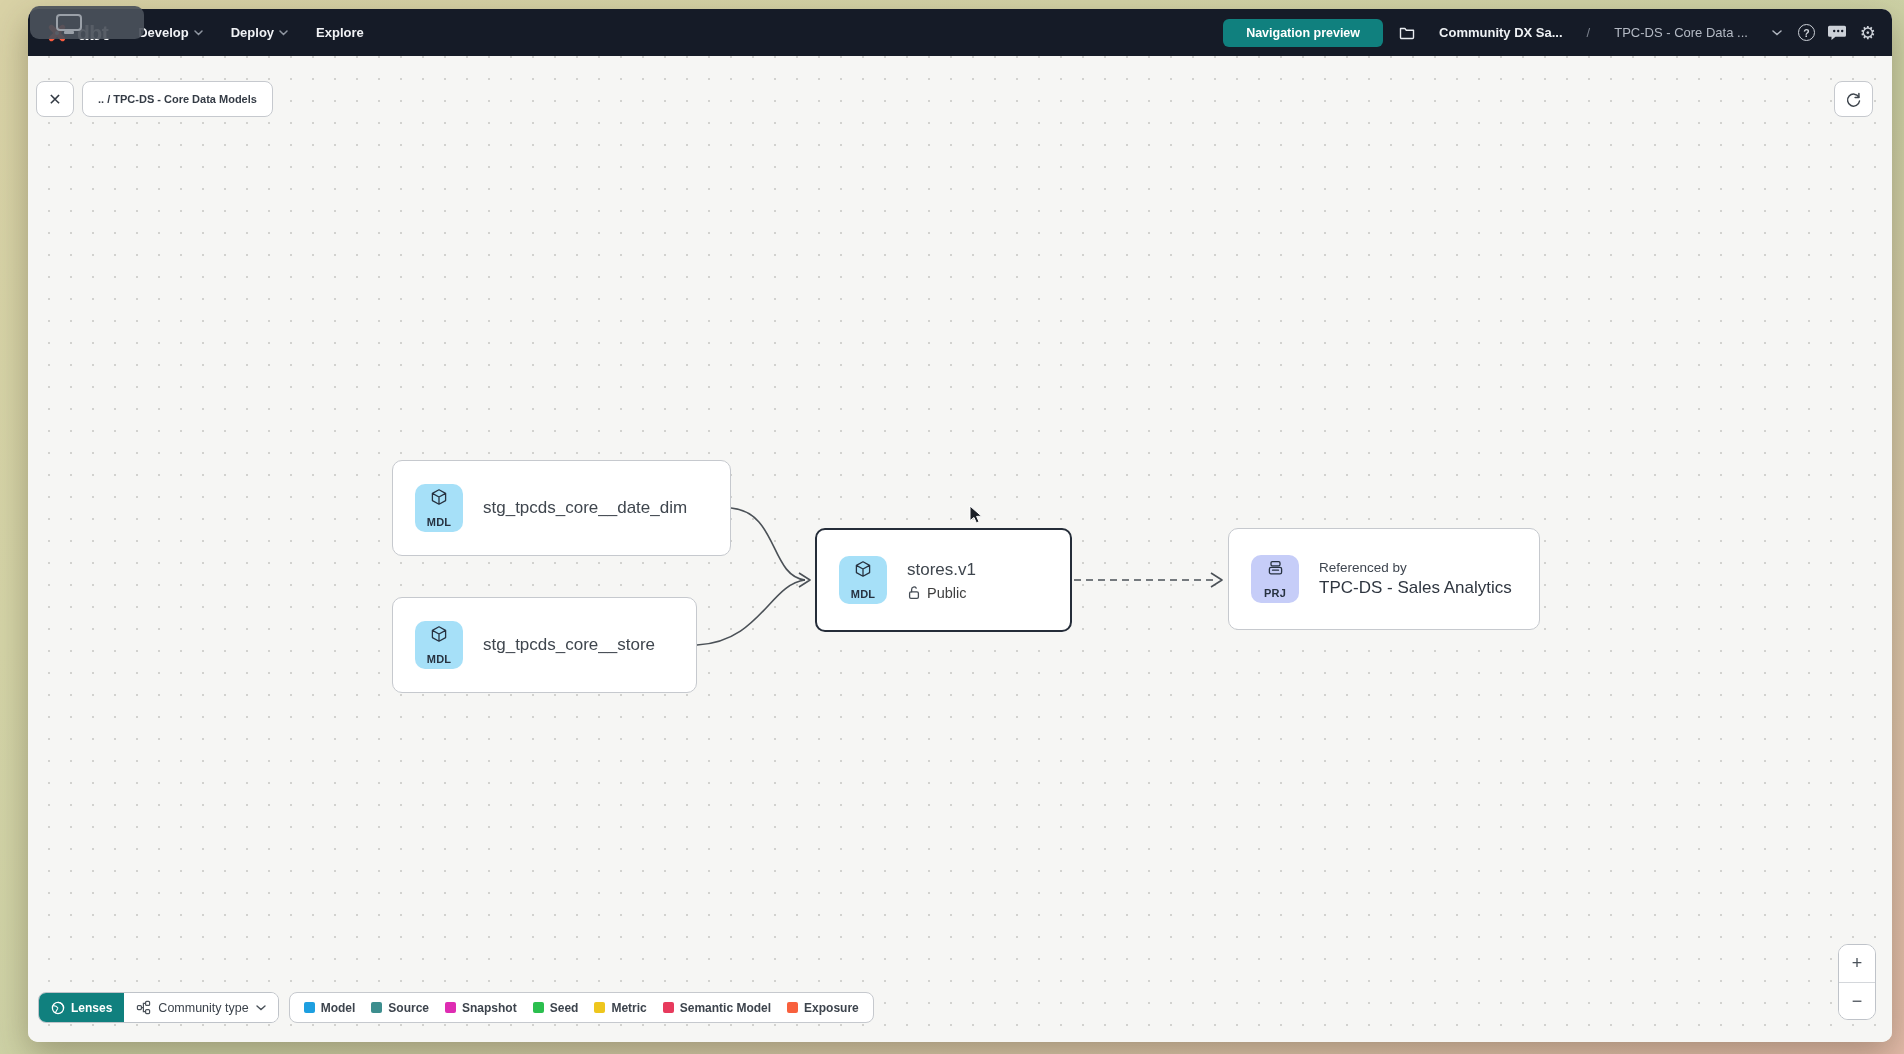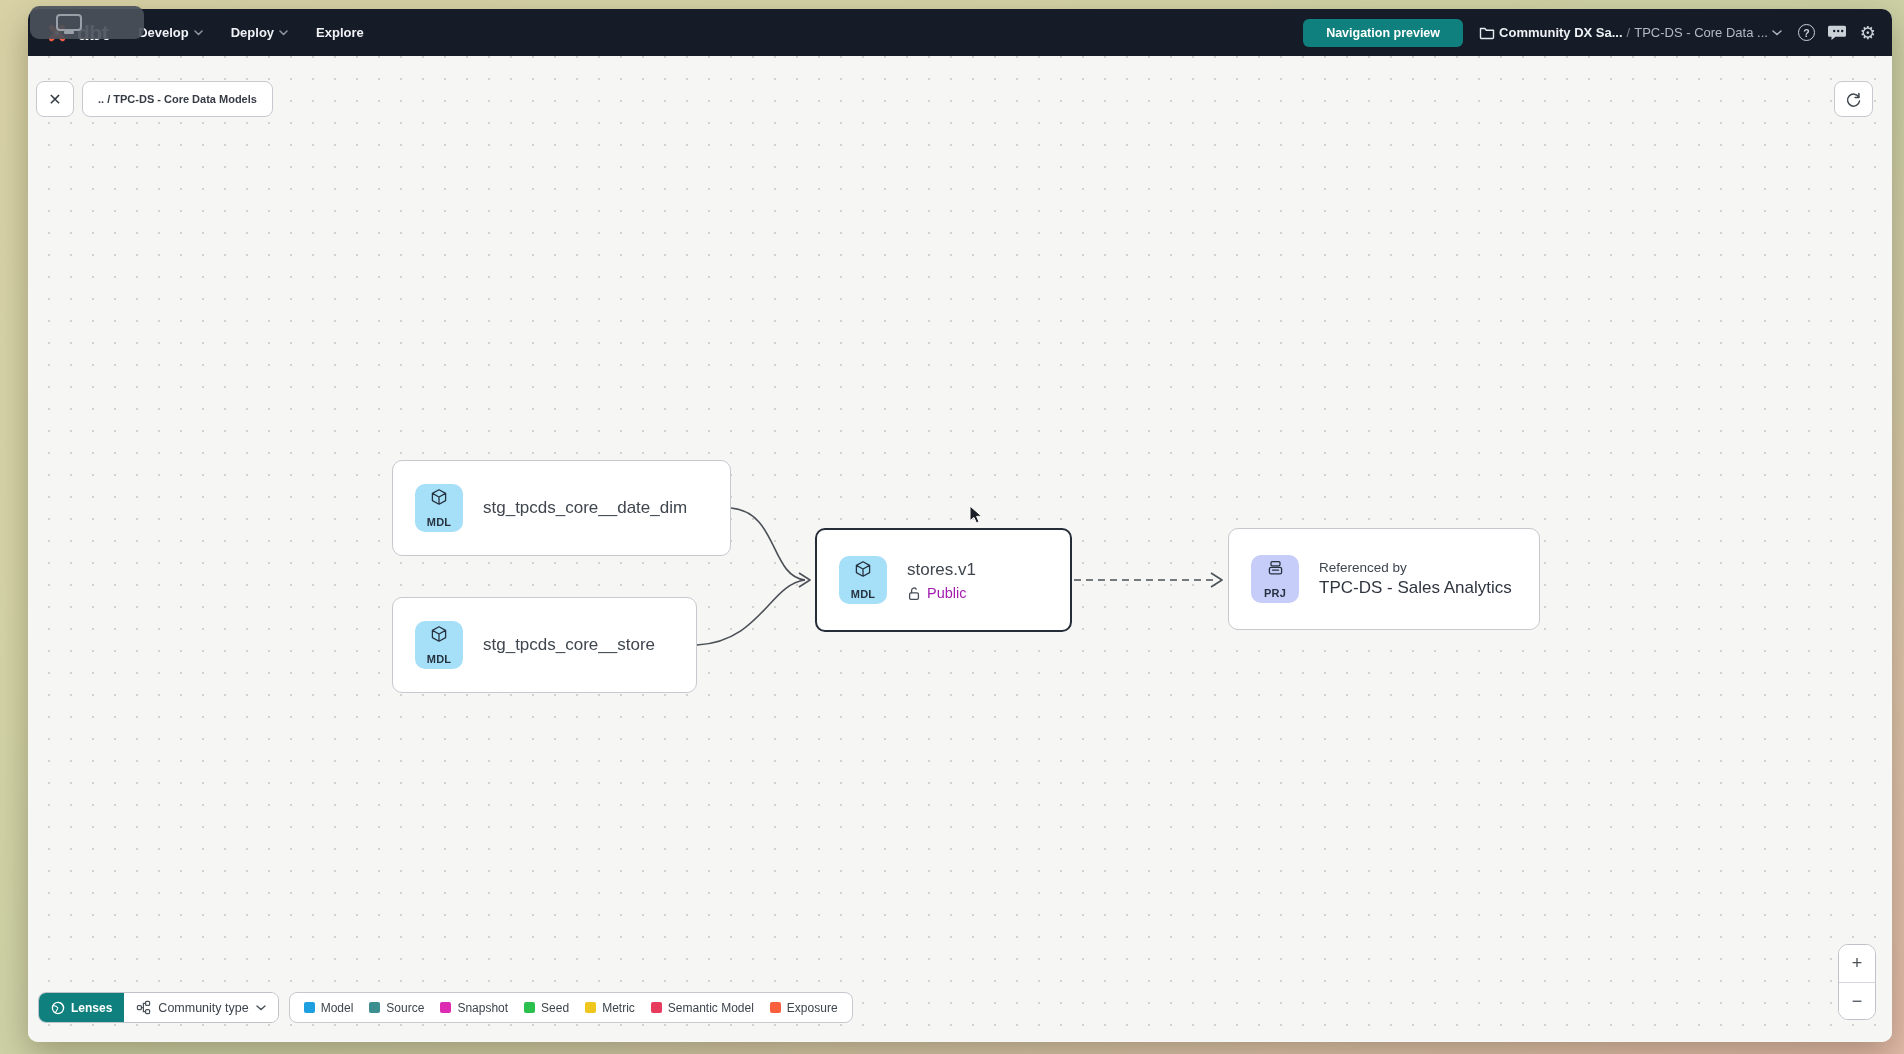--- a/index.html
+++ b/index.html
@@ -37,21 +37,21 @@
   }
   .logo { display:flex; align-items:center; gap:7px; margin-right:30px; }
   .logo-text { font-size:21px; font-weight:700; color:#fff; letter-spacing:-.5px; }
   .nav-menu { display:flex; align-items:center; gap:28px; }
   .nav-item { display:flex; align-items:center; gap:5px; font-size:13px; font-weight:600; color:#f0f2f5; cursor:pointer; }
   .nav-right { margin-left:auto; display:flex; align-items:center; gap:16px; }
   .preview-badge {
     background:#10807e; color:#fff; font-size:12.5px; font-weight:600;
     padding:7px 23px; border-radius:6px;
   }
-  .crumb { display:flex; align-items:center; gap:4px; font-size:13px; }
+  .crumb { display:flex; align-items:center; gap:24px; font-size:13px; }
   .crumb .proj { font-weight:700; color:#eef1f4; }
   .crumb .sep { color:#7b828e; }
   .crumb .page { color:#b4bac4; }
   .nav-icons { display:flex; align-items:center; gap:13px; }
   .help-circle {
     width:17px; height:17px; border:1.6px solid #ccd1d8; border-radius:50%;
     display:flex; align-items:center; justify-content:center;
     font-size:10.5px; font-weight:700; color:#ccd1d8;
   }
   .gear-glyph { font-size:18px; color:#ccd1d8; line-height:1; }
@@ -101,21 +101,21 @@
   }
   .node.selected { border:2px solid #252d39; }
   .node-badge {
     width:48px; height:48px; border-radius:10px; flex:0 0 auto;
     display:flex; flex-direction:column; align-items:center; justify-content:center; gap:10px;
   }
   .node-badge .badge-code { font-size:11px; font-weight:700; color:#273240; letter-spacing:.2px; }
   .badge-mdl { background:#a6e0f8; }
   .badge-prj { background:#c6cdf8; }
   .node-label { font-size:17px; font-weight:500; color:#3f464e; white-space:nowrap; }
-  .node-sub { display:flex; align-items:flex-end; gap:6px; margin-top:5px; font-size:14.5px; color:#a21caf; }
+  .node-sub { display:flex; align-items:flex-start; gap:6px; margin-top:5px; font-size:14.5px; color:#404040; }
   .node-kicker { font-size:13.5px; color:#3f4650; margin-bottom:3px; }
   .node-title2 { font-size:17px; font-weight:500; color:#2f3640; white-space:nowrap; }
 
   .cursor { position:absolute; left:940px; top:449px; z-index:40; pointer-events:none; }
 
   
   .controls-left { position:absolute; left:10px; bottom:19px; display:flex; gap:10px; align-items:stretch; }
   .lenses-group {
     display:flex; height:31px; border-radius:8px; overflow:hidden;
     border:1px solid #bfc3c9; background:#fff;
@@ -125,21 +125,21 @@
     padding:0 12px; font-size:12px; font-weight:700; cursor:pointer;
   }
   .resource-btn {
     display:flex; align-items:center; gap:7px; padding:0 12px;
     font-size:12.5px; font-weight:500; color:#3b424b; cursor:pointer; background:#fff;
   }
   .legend {
     display:flex; align-items:center; gap:16px; padding:0 14px; height:31px;
     background:#fff; border:1px solid #c6c9ce; border-radius:8px;
   }
-  .legend-item { display:flex; align-items:center; gap:6px; font-size:12px; font-weight:400; color:#3d444d; }
+  .legend-item { display:flex; align-items:center; gap:6px; font-size:12px; font-weight:700; color:#3d444d; }
   .swatch { width:11px; height:11px; border-radius:2px; display:inline-block; }
 
   
   .zoom-ctrl {
     position:absolute; right:16px; bottom:22px; width:38px;
     background:#fff; border:1px solid #bfc3c9; border-radius:10px; overflow:hidden;
     display:flex; flex-direction:column;
   }
   .zoom-btn {
     height:37px; display:flex; align-items:center; justify-content:center;

